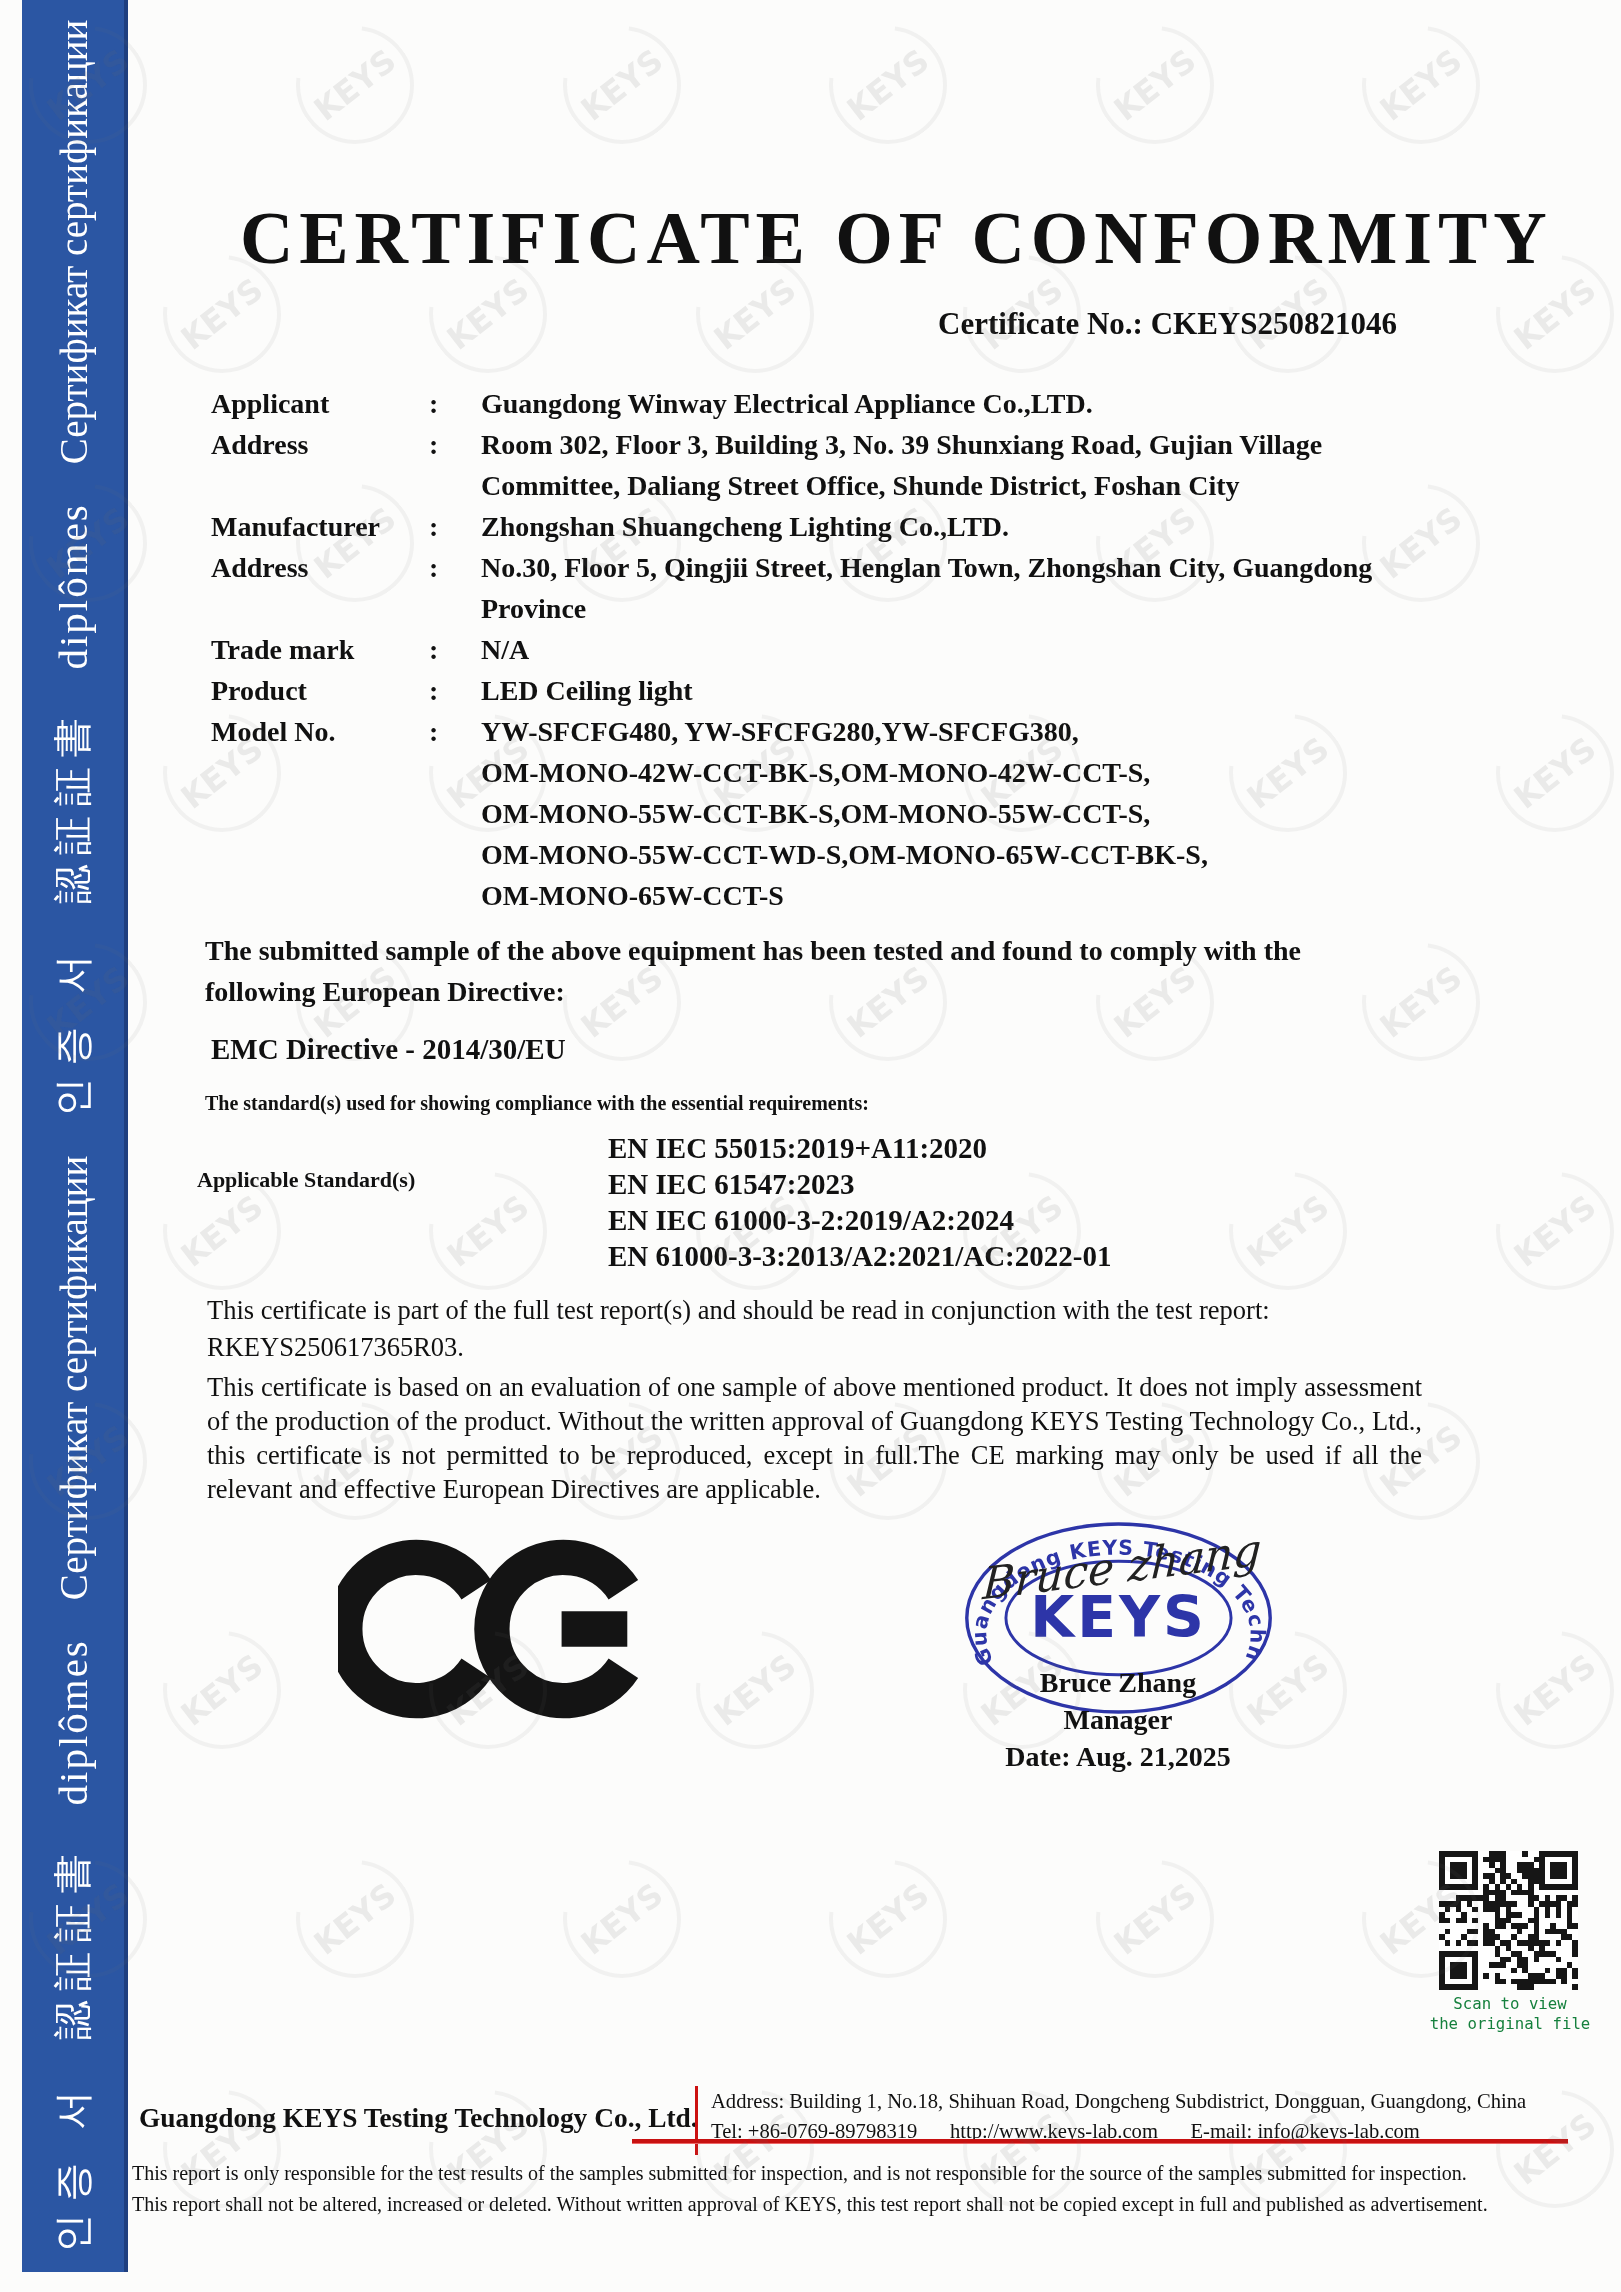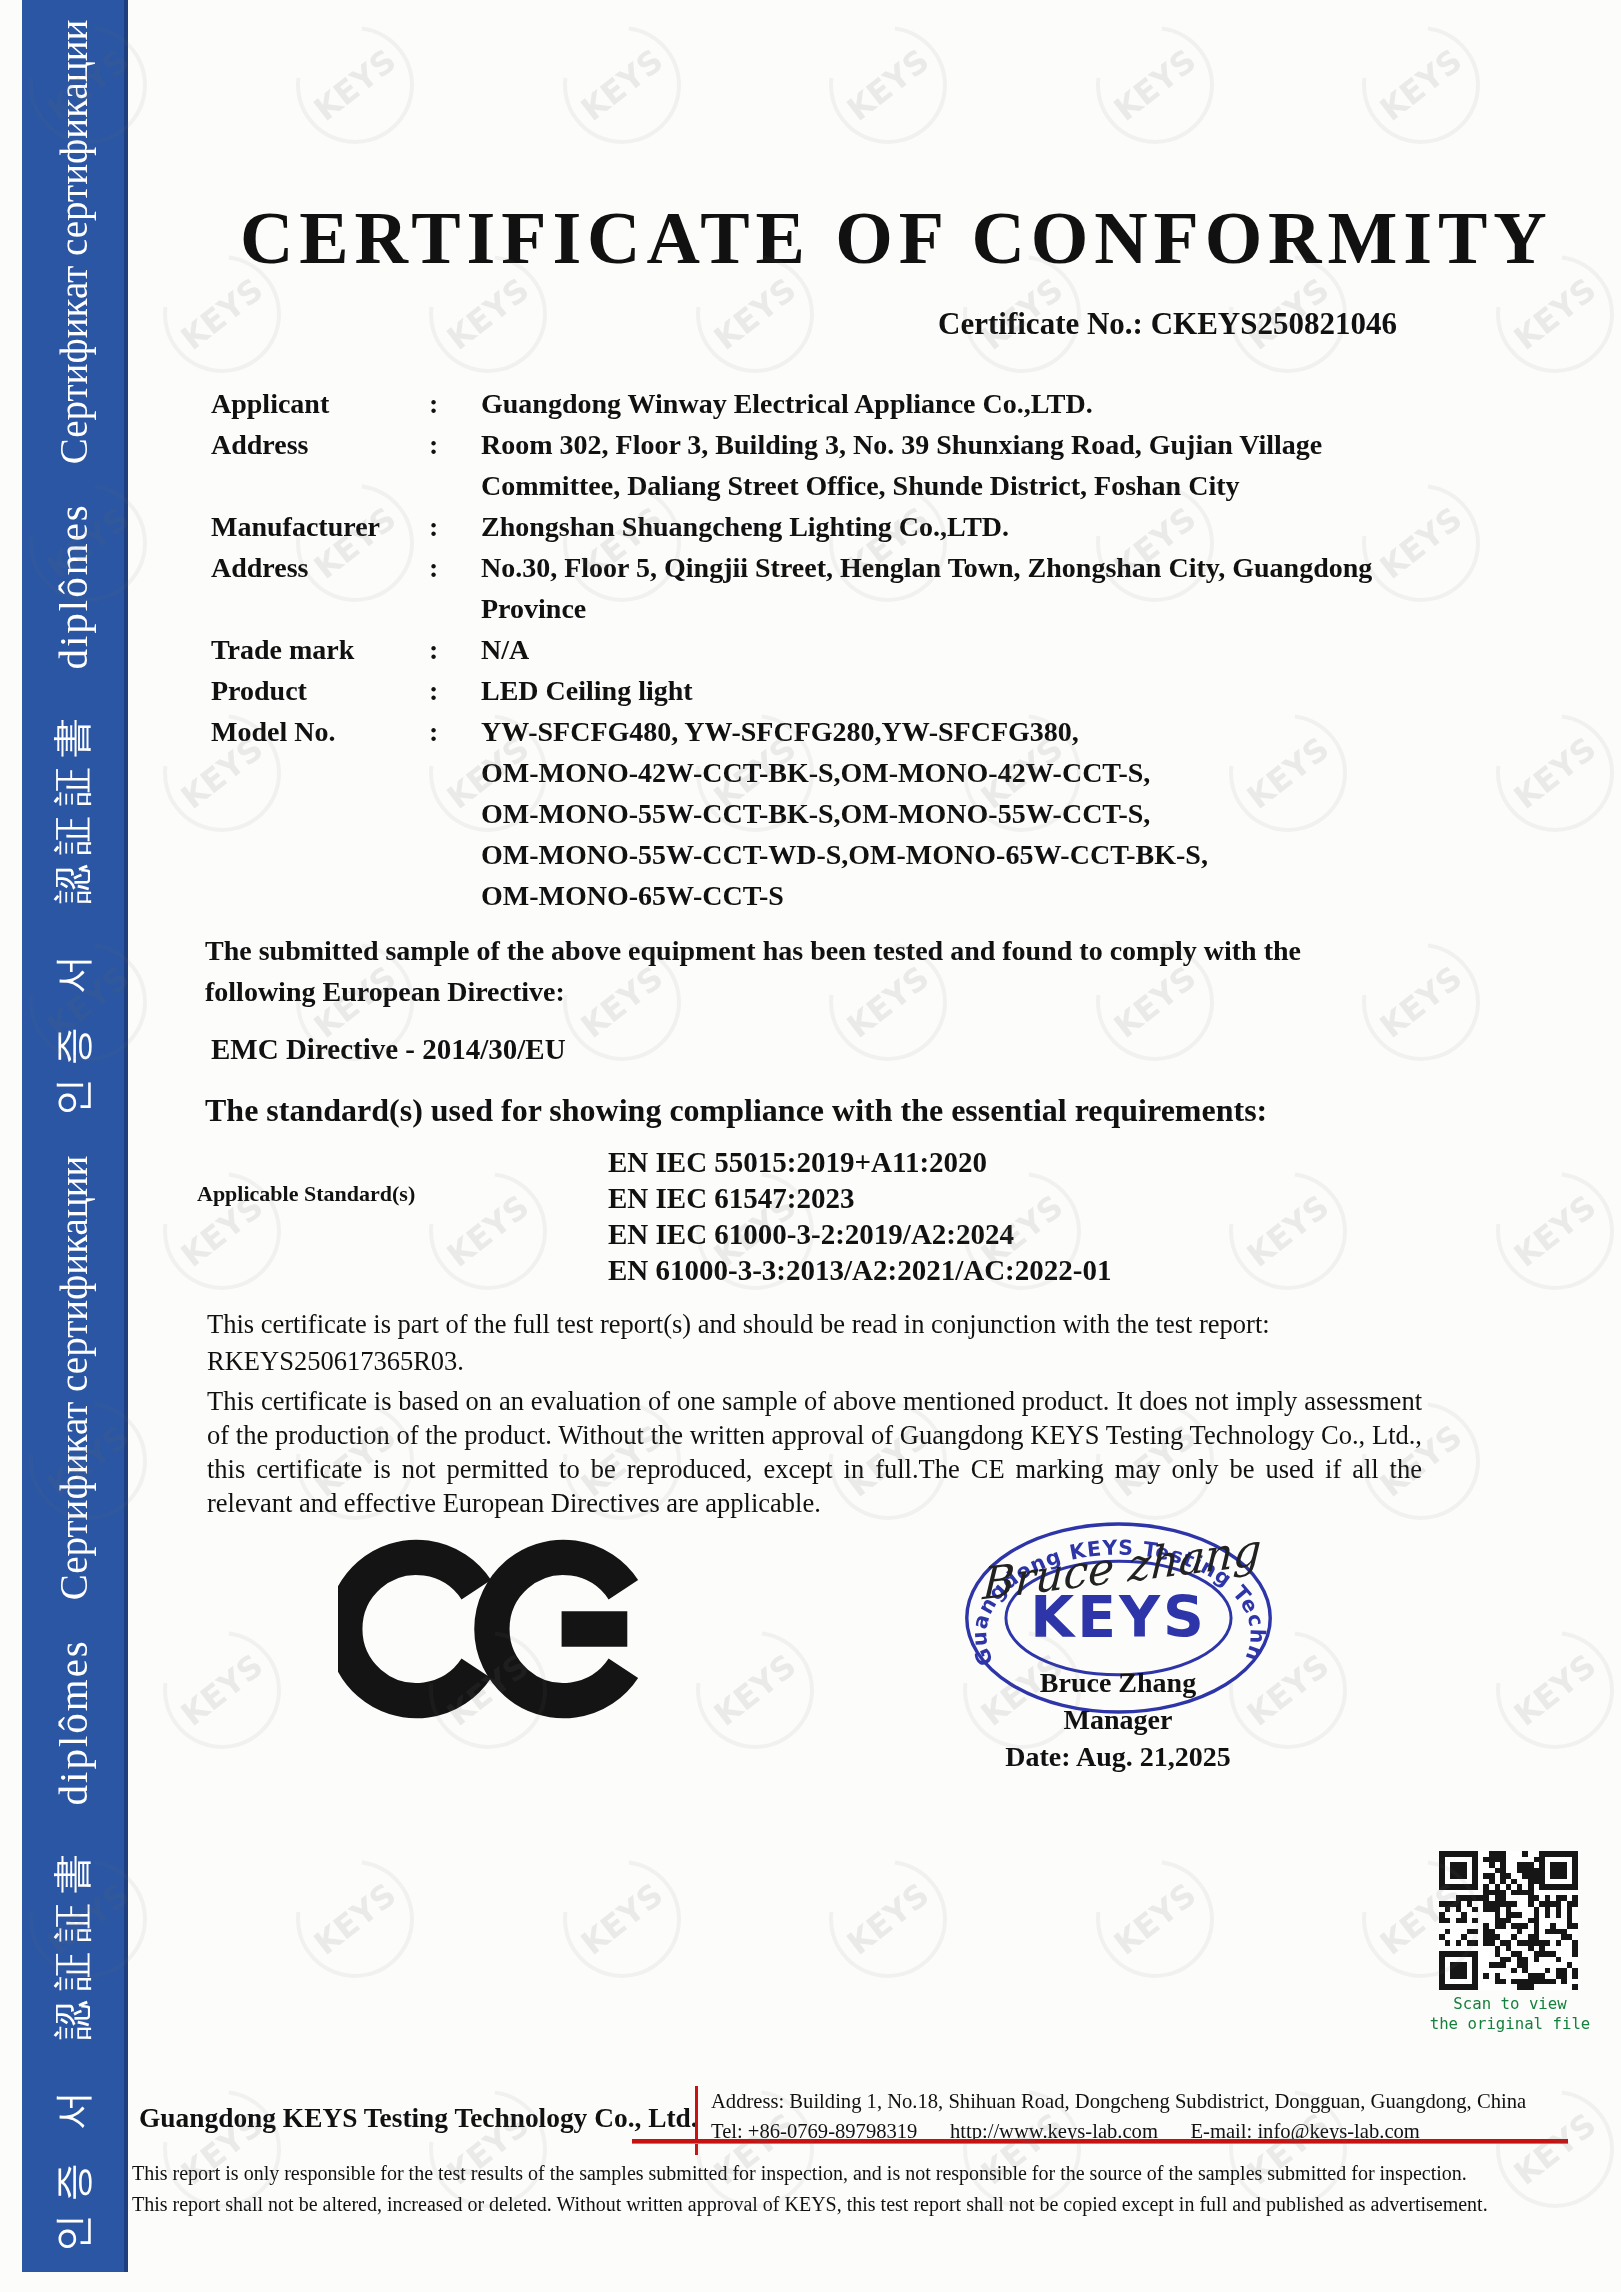--- a/index.html
+++ b/index.html
@@ -25,21 +25,21 @@
   .title{margin:196px 0 0 240px;width:1186px;text-align:center;
          font-size:74px;font-weight:bold;letter-spacing:5.9px;white-space:nowrap;}
   .certno{margin-top:25px;width:1397px;text-align:right;font-size:31px;font-weight:bold;}
   .info{margin:41px 0 0 211px;font-size:28px;font-weight:bold;line-height:41px;}
   .row{display:flex;}
   .row .lbl{width:218px;flex:none;}
   .row .col{width:52px;flex:none;}
   .row .val{width:980px;}
   .statement{margin:13.7px 0 0 205px;width:1152px;font-size:28px;font-weight:bold;line-height:41px;}
   .directive{margin:21.6px 0 0 211px;width:1191px;font-size:29px;font-weight:bold;}
-  .std-heading{margin:25.5px 0 0 205px;font-size:32px;font-weight:bold;}
+  .std-heading{margin:25.5px 0 0 205px;font-size:20px;font-weight:bold;}
   .std-block{display:flex;margin:15.7px 0 0 197px;}
   .std-label{width:411px;flex:none;font-size:22px;font-weight:bold;padding-top:37px;}
   .std-list{font-size:29px;font-weight:bold;line-height:36px;}
   .para1{margin:17.6px 0 0 207px;width:1245px;font-size:26.5px;line-height:37px;}
   .para2{margin:3.9px 0 0 207px;width:1215px;font-size:26.5px;line-height:34px;text-align:justify;}
   
   .ce{position:absolute;left:338px;top:1525px;z-index:3;}
   .stamp{position:absolute;left:957px;top:1515px;z-index:3;}
   .signature{position:absolute;left:965px;top:1541px;width:314px;text-align:center;z-index:4;
              font-family:"DejaVu Serif",serif;font-style:italic;font-size:44px;color:#222;

